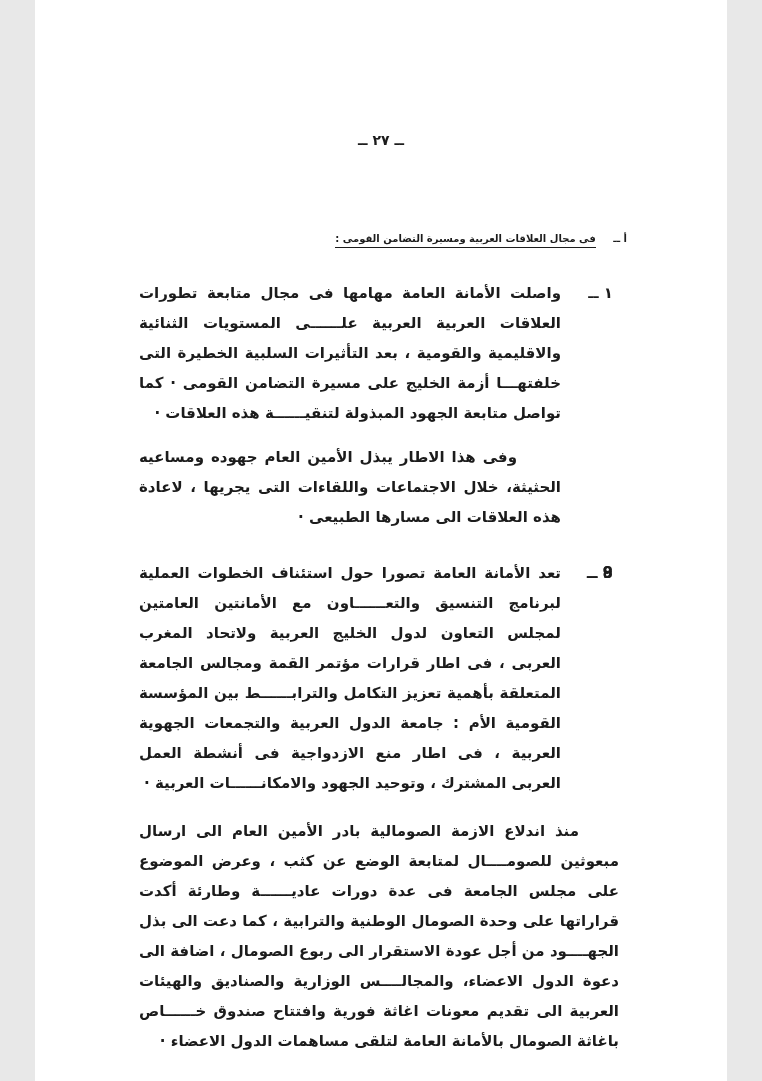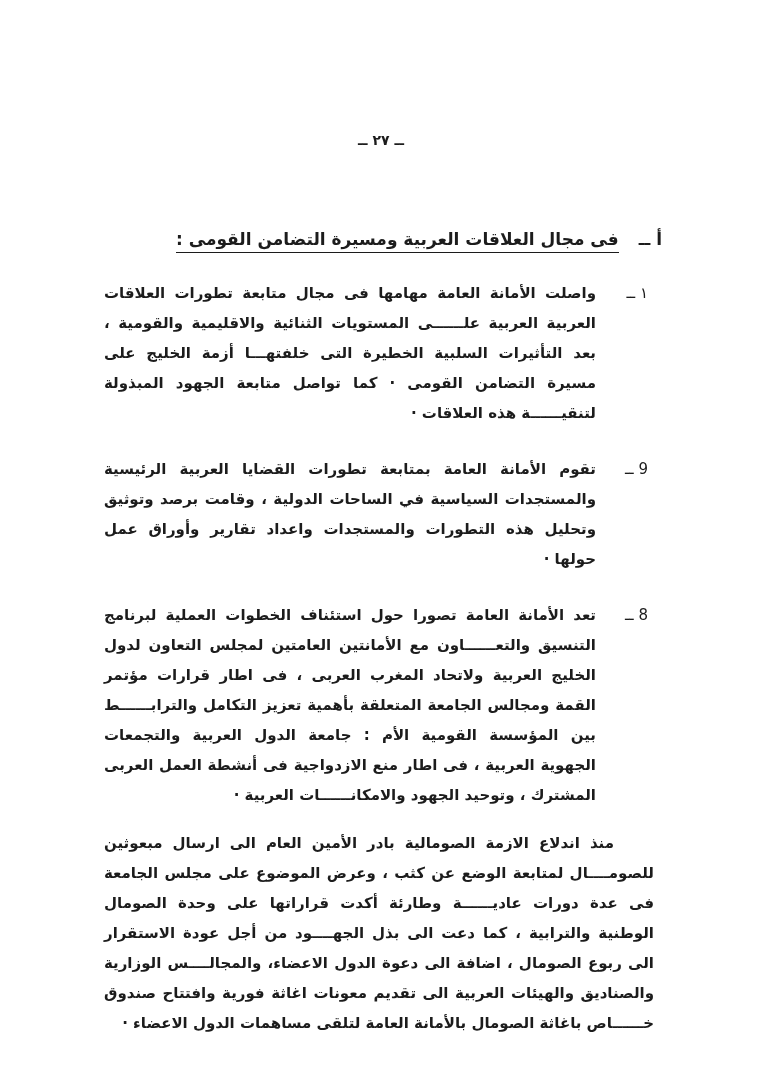--- a/index.html
+++ b/index.html
@@ -2,21 +2,21 @@
 <html lang="ar"><head>
 <meta charset="utf-8">
 <style>
   html, body {
     margin: 0;
     padding: 0;
     background: #e8e8e8;
   }
   .page {
     position: relative;
-    width: 762px;
+    width: 692px;
     height: 1081px;
     margin: 0 auto;
     background: #ffffff;
     overflow: hidden;
     font-family: "DejaVu Sans", sans-serif;
     color: #1c1c1c;
     direction: rtl;
   }
   .pageno {
     margin-top: 132px;
@@ -24,21 +24,21 @@
     direction: rtl;
     font-size: 14px;
     font-weight: 700;
     letter-spacing: 2px;
   }
   .content {
     padding: 0 100px 0 100px;
   }
   .sec-head {
     margin-top: 78px;
-    font-size: 17px;
+    font-size: 10px;
     font-weight: 700;
     line-height: 26px;
   }
   .sec-head .sec-marker {
     display: inline-block;
     margin-left: 14px;
   }
   .sec-title {
     border-bottom: 1.5px solid #1c1c1c;
     padding-bottom: 3px;
@@ -46,21 +46,21 @@
   .item {
     position: relative;
     margin-top: 26px;
     padding-right: 62px;
   }
   .item .item-marker {
     position: absolute;
     right: 14px;
     top: 0;
     font-size: 15px;
-    font-weight: 400;
+    font-weight: 700;
     line-height: 30px;
     white-space: nowrap;
   }
   .item-text, .para {
     margin: 4px;
     font-size: 15px;
     font-weight: 600;
     line-height: 30px;
     text-align: justify;
     text-justify: inter-word;
@@ -91,24 +91,26 @@
     <div class="sec-head">
       <span class="sec-marker">أ ــ</span>
       <span class="sec-title">فى مجال العلاقات العربية ومسيرة التضامن القومى :</span>
     </div>
 
     <div class="item">
       <span class="item-marker">١ ــ</span>
       <p class="item-text">واصلت الأمانة العامة مهامها فى مجال متابعة تطورات العلاقات العربية العربية علــــــى المستويات الثنائية والاقليمية والقومية ، بعد التأثيرات السلبية الخطيرة التى خلفتهـــا أزمة الخليج على مسيرة التضامن القومى · كما تواصل متابعة الجهود المبذولة لتنقيــــــة هذه العلاقات ·</p>
     </div>
 
+    <div class="para-framework">
+      <p class="para">وفى هذا الاطار يبذل الأمين العام جهوده ومساعيه الحثيثة، خلال الاجتماعات واللقاءات التى يجريها ، لاعادة هذه العلاقات الى مسارها الطبيعى ·</p>
+    </div>
 
     <div class="item">
       <span class="item-marker">9 ــ</span>
-      <p class="item-text">تقوم الأمانة العامة بمتابعة تطورات القضايا العربية الرئيسية والمستجدات السياسية في الساحات الدولية ، وقامت برصد وتوثيق وتحليل هذه التطورات والمستجدات واعداد تقارير وأوراق عمل حولها ·</p>
     </div>
 
     <div class="item">
       <span class="item-marker">8 ــ</span>
       <p class="item-text">تعد الأمانة العامة تصورا حول استئناف الخطوات العملية لبرنامج التنسيق والتعــــــاون مع الأمانتين العامتين لمجلس التعاون لدول الخليج العربية ولاتحاد المغرب العربى ، فى اطار قرارات مؤتمر القمة ومجالس الجامعة المتعلقة بأهمية تعزيز التكامل والترابــــــط بين المؤسسة القومية الأم : جامعة الدول العربية والتجمعات الجهوية العربية ، فى اطار منع الازدواجية فى أنشطة العمل العربى المشترك ، وتوحيد الجهود والامكانــــــات العربية ·</p>
     </div>
 
 
     <div class="para-somalia">
       <p class="para">منذ اندلاع الازمة الصومالية بادر الأمين العام الى ارسال مبعوثين للصومــــال لمتابعة الوضع عن كثب ، وعرض الموضوع على مجلس الجامعة فى عدة دورات عاديــــــة وطارئة أكدت قراراتها على وحدة الصومال الوطنية والترابية ، كما دعت الى بذل الجهــــود من أجل عودة الاستقرار الى ربوع الصومال ، اضافة الى دعوة الدول الاعضاء، والمجالــــس الوزارية والصناديق والهيئات العربية الى تقديم معونات اغاثة فورية وافتتاح صندوق خــــــاص باغاثة الصومال بالأمانة العامة لتلقى مساهمات الدول الاعضاء ·</p>

